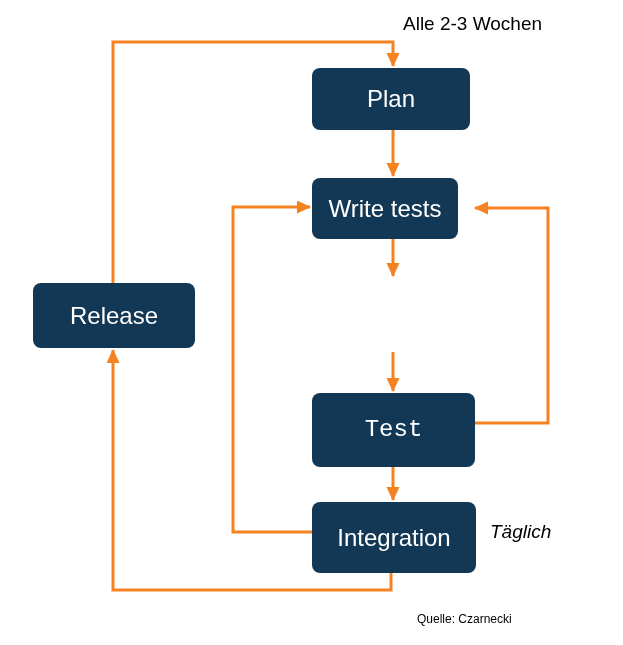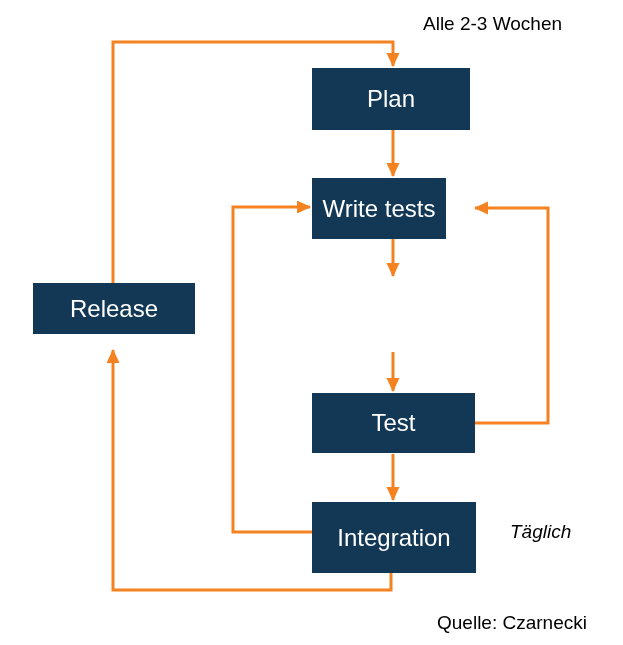--- a/index.html
+++ b/index.html
@@ -16,34 +16,33 @@
     background:var(--bg);
     font-family:"Liberation Sans", sans-serif;
     overflow:hidden;
   }
   .edges{position:absolute;left:0;top:0;width:623px;height:645px;}
   .edges path{fill:none;stroke:var(--arrow);stroke-width:3;}
   .node{
     position:absolute;
     background:var(--node-fill);
     color:var(--node-text);
-    border-radius:0;
+    border-radius:8px;
     display:flex;align-items:center;justify-content:center;
     text-align:center;
     font-size:24px;line-height:1.25;
     white-space:pre-line;
   }
   .annotation{
     position:absolute;
     color:var(--annotation);
     font-size:19px;
     white-space:nowrap;
-    margin-left:20px;
   }
-  .source{font-size:19px;}
+  .source{font-size:12px;}
 </style>
 </head>
 <body>
 
 <div class="canvas">
 
   <svg class="edges" width="623" height="645" viewBox="0 0 623 645" xmlns="http://www.w3.org/2000/svg">
     <defs>
       <marker id="arrowhead" markerUnits="userSpaceOnUse" markerWidth="16" markerHeight="14" refX="13" refY="6.5" orient="auto">
         <path d="M0,0 L14,6.5 L0,13 Z" style="fill:var(--arrow);stroke:none"></path>
@@ -54,28 +53,28 @@
     <path d="M 393,239 L 393,276" marker-end="url(#arrowhead)"></path>
     <path d="M 393,352 L 393,391" marker-end="url(#arrowhead)"></path>
     <path d="M 393,454 L 393,500" marker-end="url(#arrowhead)"></path>
     <path d="M 475,423 L 548,423 L 548,208 L 475,208" marker-end="url(#arrowhead)"></path>
     <path d="M 312,532 L 233,532 L 233,207 L 310,207" marker-end="url(#arrowhead)"></path>
     <path d="M 391,558 L 391,590 L 113,590 L 113,350" marker-end="url(#arrowhead)"></path>
   </svg>
 
   <div class="node" style="left:312px;top:68px;width:158px;height:62px;">Plan</div>
 
-  <div class="node" style="left:312px;top:178px;width:134px;height:61px;">Write tests</div>
+  <div class="node" style="left:312px;top:178px;width:146px;height:61px;">Write tests</div>
 
 
-  <div class="node" style="left:312px;top:393px;width:163px;height:60px;">Test</div>
+  <div class="node" style="left:312px;top:393px;width:163px;height:74px;font-family:Liberation Mono, monospace;">Test</div>
 
   <div class="node" style="left:312px;top:502px;width:164px;height:71px;">Integration</div>
 
-  <div class="node" style="left:33px;top:283px;width:162px;height:51px;">Release</div>
+  <div class="node" style="left:33px;top:283px;width:162px;height:65px;">Release</div>
 
   <div class="annotation" style="left:403px;top:13px;">Alle 2-3 Wochen</div>
 
   <div class="annotation" style="left:490px;top:521px;font-style:italic;">Täglich</div>
 
   <div class="annotation source" style="left:417px;top:612px;">Quelle: Czarnecki</div>
 
 </div>
 
 </body></html>

